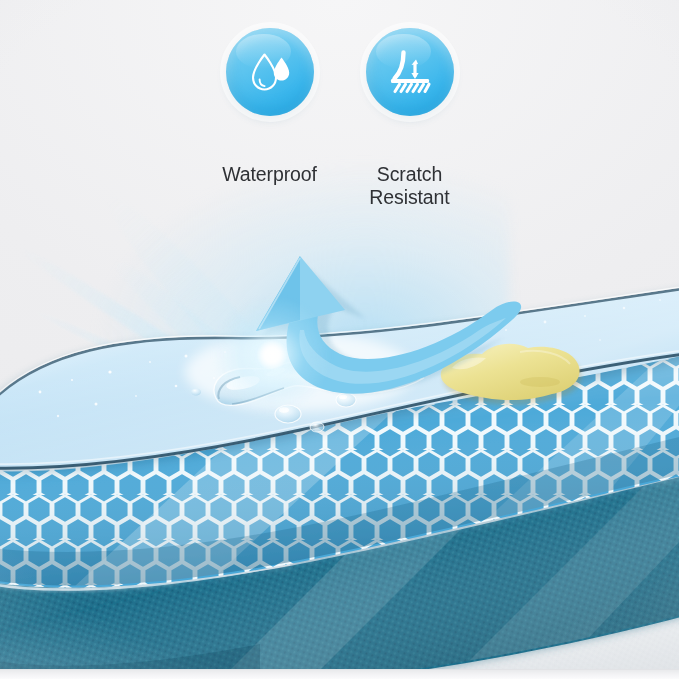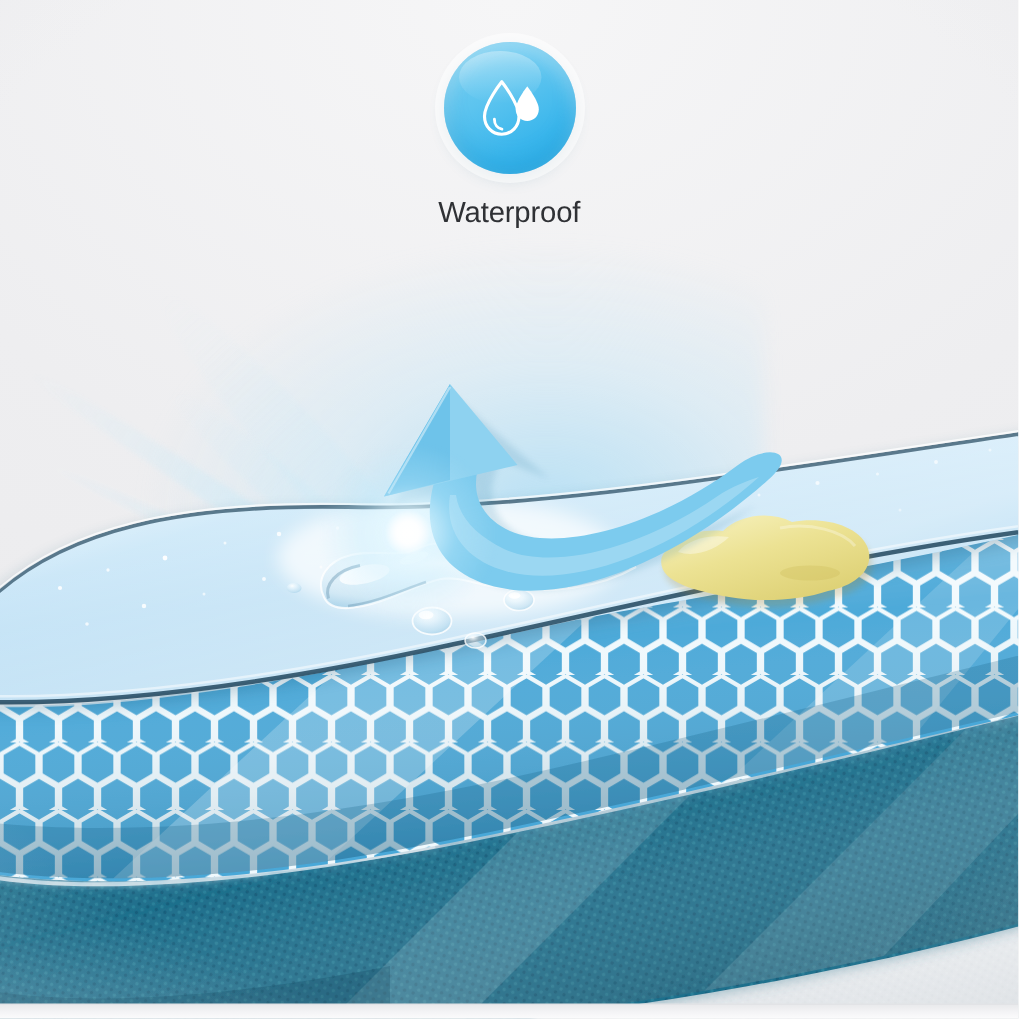--- a/index.html
+++ b/index.html
@@ -110,20 +110,21 @@
     display: flex;
     justify-content: center;
     gap: 0;
     z-index: 20;
   }
   .feature {
     width: 140px;
     display: flex;
     flex-direction: column;
     align-items: center;
+    gap: 32px;
   }
   .badge {
     position: relative;
     width: 88px;
     height: 88px;
     border-radius: 50%;
     background: linear-gradient(152deg, #7fd2f2 0%, #5cc4ef 40%, #3ab6ec 72%, #29a9e4 100%);
     box-shadow:
       0 0 0 6px rgba(255,255,255,0.55),
       0 4px 10px rgba(60,120,150,0.18),
@@ -486,17 +487,44 @@
                      C28.8 30.3 32.2 33.6 36.5 33.6 C40.8 33.6 44.2 30.3 44.2 25.8
                      C44.2 20.3 36.5 10.5 36.5 10.5 Z" fill="#ffffff"></path>
           </svg>
         </span>
       </div>
       <div class="feature-label">Waterproof</div>
     </div>
 
 
 
+    <div class="feature">
+      <div class="badge">
+        <span>
+          <svg width="52" height="52" viewBox="0 0 52 52">
+
+            <path d="M19.5 6.5 C19.5 17.5 17.0 26.0 10.5 32.5" fill="none" stroke="#ffffff" stroke-width="4.4" stroke-linecap="round"></path>
+
+            <path d="M32.0 13.5 L27.5 19.0 L34.0 18.0 Z" fill="#ffffff"></path>
+            <path d="M31.0 17.5 L31.0 29.5" fill="none" stroke="#ffffff" stroke-width="3.2" stroke-linecap="round"></path>
+            <path d="M31.0 33.0 L27.4 27.0 L34.6 27.0 Z" fill="#ffffff"></path>
+
+            <rect x="7.0" y="33.0" width="38.0" height="4.0" rx="1.2" fill="#ffffff"></rect>
+
+            <g stroke="#ffffff" stroke-width="3.1" stroke-linecap="round">
+              <line x1="11.0" y1="45.5" x2="15.5" y2="38.2"></line>
+              <line x1="17.0" y1="45.5" x2="21.5" y2="38.2"></line>
+              <line x1="23.0" y1="45.5" x2="27.5" y2="38.2"></line>
+              <line x1="29.0" y1="45.5" x2="33.5" y2="38.2"></line>
+              <line x1="35.0" y1="45.5" x2="39.5" y2="38.2"></line>
+              <line x1="41.0" y1="45.5" x2="45.0" y2="38.2"></line>
+            </g>
+          </svg>
+        </span>
+      </div>
+      <div class="feature-label">Scratch
+Resistant</div>
+    </div>
   </div>
 
   <div class="bg-vignette"></div>
   <div class="page-edge"></div>
 </div>
 
 </body></html>

